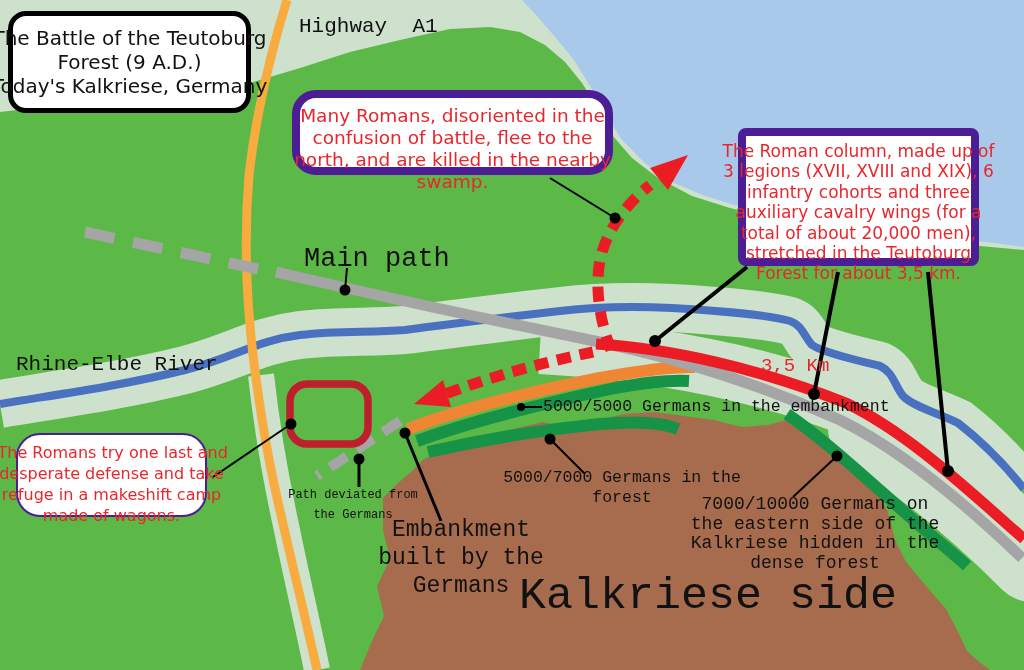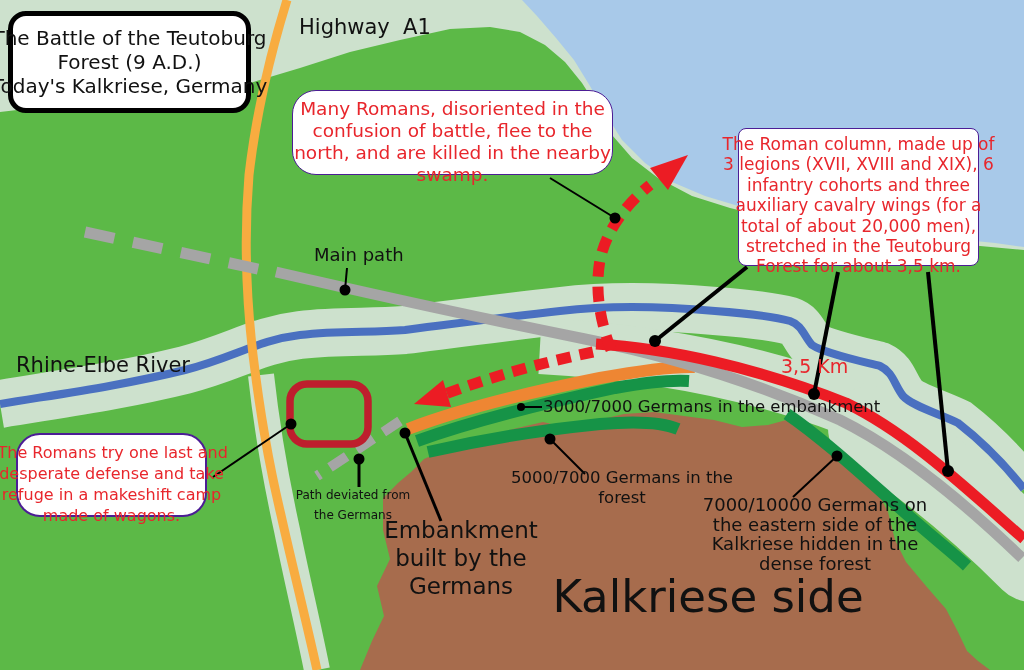--- a/index.html
+++ b/index.html
@@ -18,46 +18,46 @@
   .f-black{fill:#000;}
   .s-pale{stroke:var(--pale_green);}
   .s-river{stroke:var(--river_blue);}
   .s-hwy{stroke:var(--highway_orange);}
   .s-emb{stroke:var(--embankment_orange);}
   .s-troop{stroke:var(--troop_green);}
   .s-gray{stroke:var(--path_gray);}
   .s-red{stroke:var(--route_red);}
   .s-camp{stroke:var(--camp_red);}
   .s-black{stroke:#000;}
-  .lbl{position:absolute;white-space:pre;color:#111;line-height:1.18;}
+  .lbl{position:absolute;white-space:pre;color:#111;line-height:1.18;font-family:Liberation Mono, monospace;}
   .center{text-align:center;transform:translateX(-50%);}
-  .red-text{color:var(--text_red);margin-left:20px;}
+  .red-text{color:var(--text_red);}
   .callout{
-    position:absolute;background:#fff;border:1px solid #4c1d95;
+    position:absolute;background:#fff;border:8px solid #4c1d95;
     border-radius:22px;box-sizing:border-box;
   }
   .callout .ctext{
     position:absolute;left:50%;transform:translateX(-50%);
     text-align:center;white-space:pre;color:var(--text_red);
   }
   #title-box{
     position:absolute;left:8px;top:11px;width:233px;height:92px;
     background:#fff;border:5px solid #000;border-radius:18px;
     display:flex;align-items:center;justify-content:center;
     text-align:center;font-size:20px;line-height:24px;white-space:pre;color:#111;
   }
   #callout-flee{left:292px;top:90px;width:321px;height:85px;border-radius:24px;}
   #callout-flee .ctext{top:7px;width:380px;font-size:18.5px;line-height:22px;}
   #callout-column{left:738px;top:128px;width:241px;height:138px;border-radius:8px;}
   #callout-column .ctext{top:5px;width:272px;font-size:17px;line-height:20.4px;}
   #callout-defense{left:16px;top:433px;width:191px;height:84px;border-radius:24px;border-width:2px;text-decoration:underline;}
   #callout-defense .ctext{top:7px;width:228px;font-size:16px;line-height:21px;}
   #highway-label{left:299px;top:15px;font-size:21px;}
   #large-swamp-label{left:786px;top:70px;font-size:25px;}
-  #main-path-label{left:314px;top:244px;font-size:18px;}
+  #main-path-label{left:304px;top:244px;font-size:27px;}
   #river-label{left:16px;top:353px;font-size:21px;}
   #distance-label{left:761px;top:355px;font-size:19px;}
   #embankment-germans-label{left:543px;top:397px;font-size:16.5px;}
   #forest-germans-label{left:622px;top:468px;font-size:16.5px;line-height:20px;}
   #eastern-germans-label{left:815px;top:495px;font-size:18px;line-height:19.5px;}
   #embankment-built-label{left:461px;top:516px;font-size:23px;line-height:28px;}
   #path-deviated-label{left:353px;top:485px;font-size:12px;line-height:20px;}
   #hill-label{left:708px;top:570px;font-size:45px;}
 </style>
 </head>
@@ -124,21 +124,21 @@
   </svg>
 
   <div id="title-box">The Battle of the Teutoburg
 Forest (9 A.D.)
 Today's Kalkriese, Germany</div>
 
   <div class="lbl" id="highway-label">Highway  A1</div>
   <div class="lbl" id="main-path-label">Main path</div>
   <div class="lbl" id="river-label">Rhine-Elbe River</div>
   <div class="lbl red-text" id="distance-label">3,5 Km</div>
-  <div class="lbl" id="embankment-germans-label">3000/7000 Germans in the embankment</div>
+  <div class="lbl" id="embankment-germans-label">5000/5000 Germans in the embankment</div>
   <div class="lbl center" id="forest-germans-label">5000/7000 Germans in the
 forest</div>
   <div class="lbl center" id="eastern-germans-label">7000/10000 Germans on
 the eastern side of the
 Kalkriese hidden in the
 dense forest</div>
   <div class="lbl center" id="embankment-built-label">Embankment
 built by the
 Germans</div>
   <div class="lbl center" id="path-deviated-label">Path deviated from

